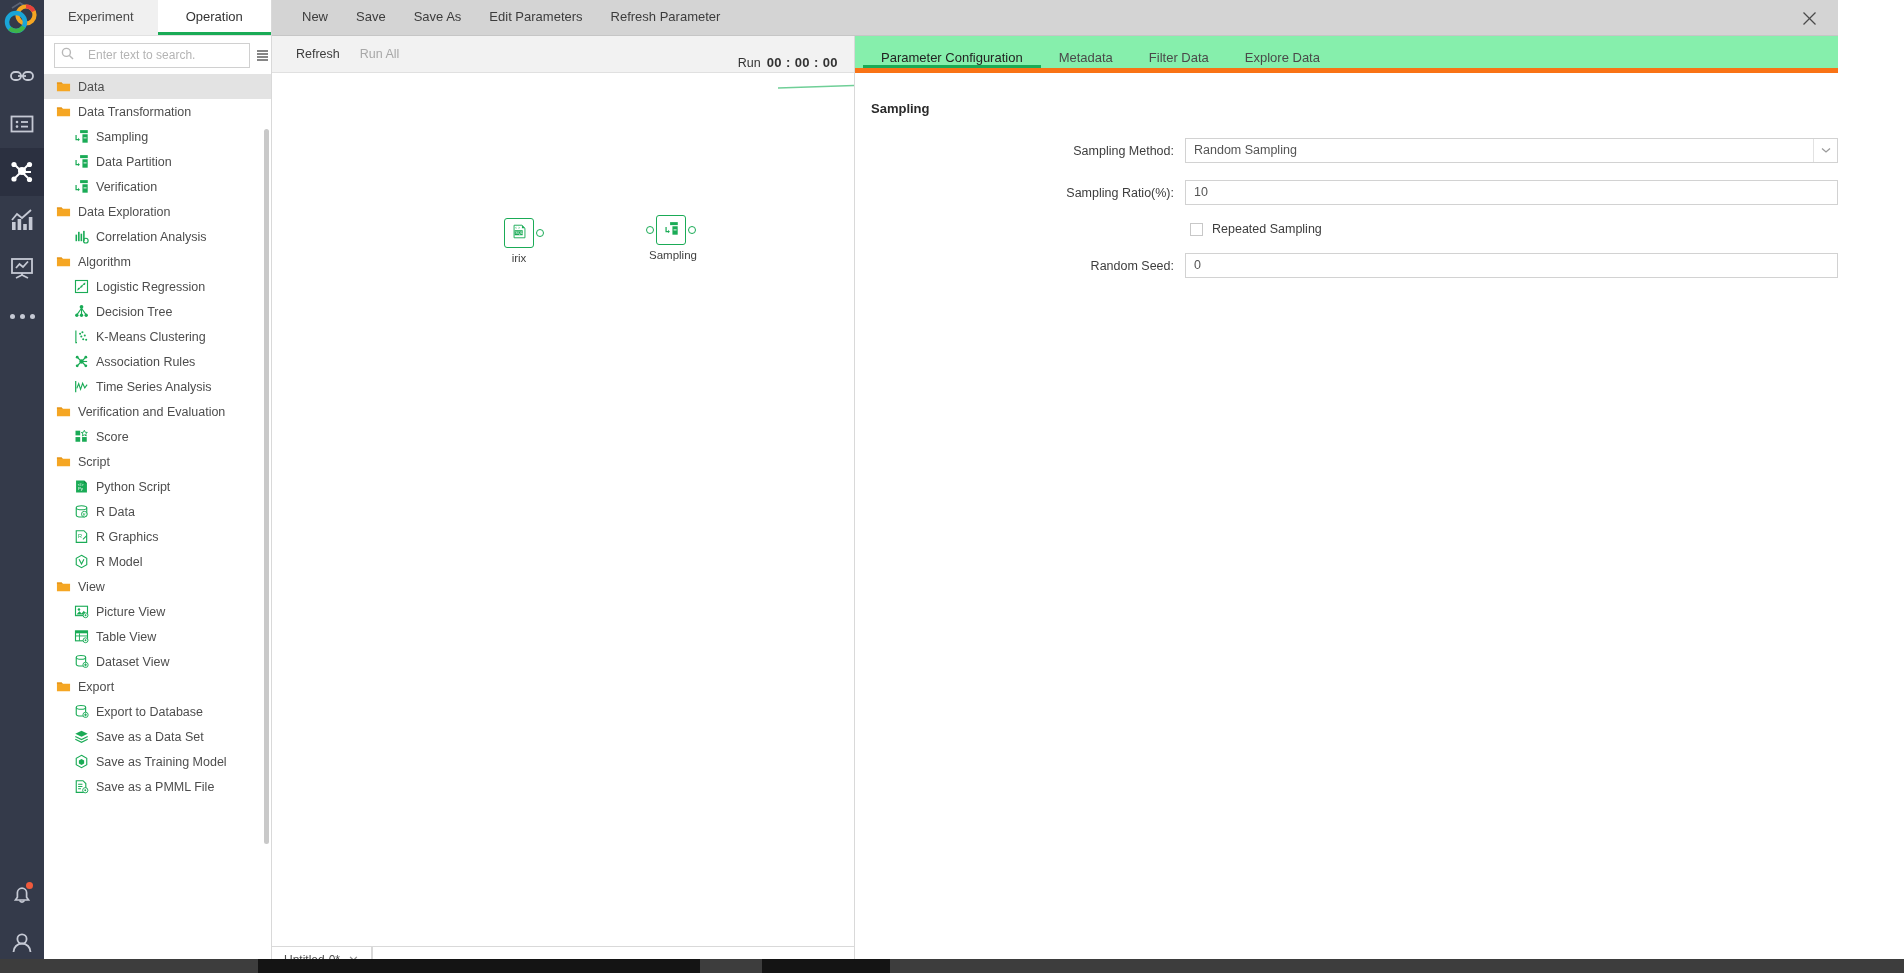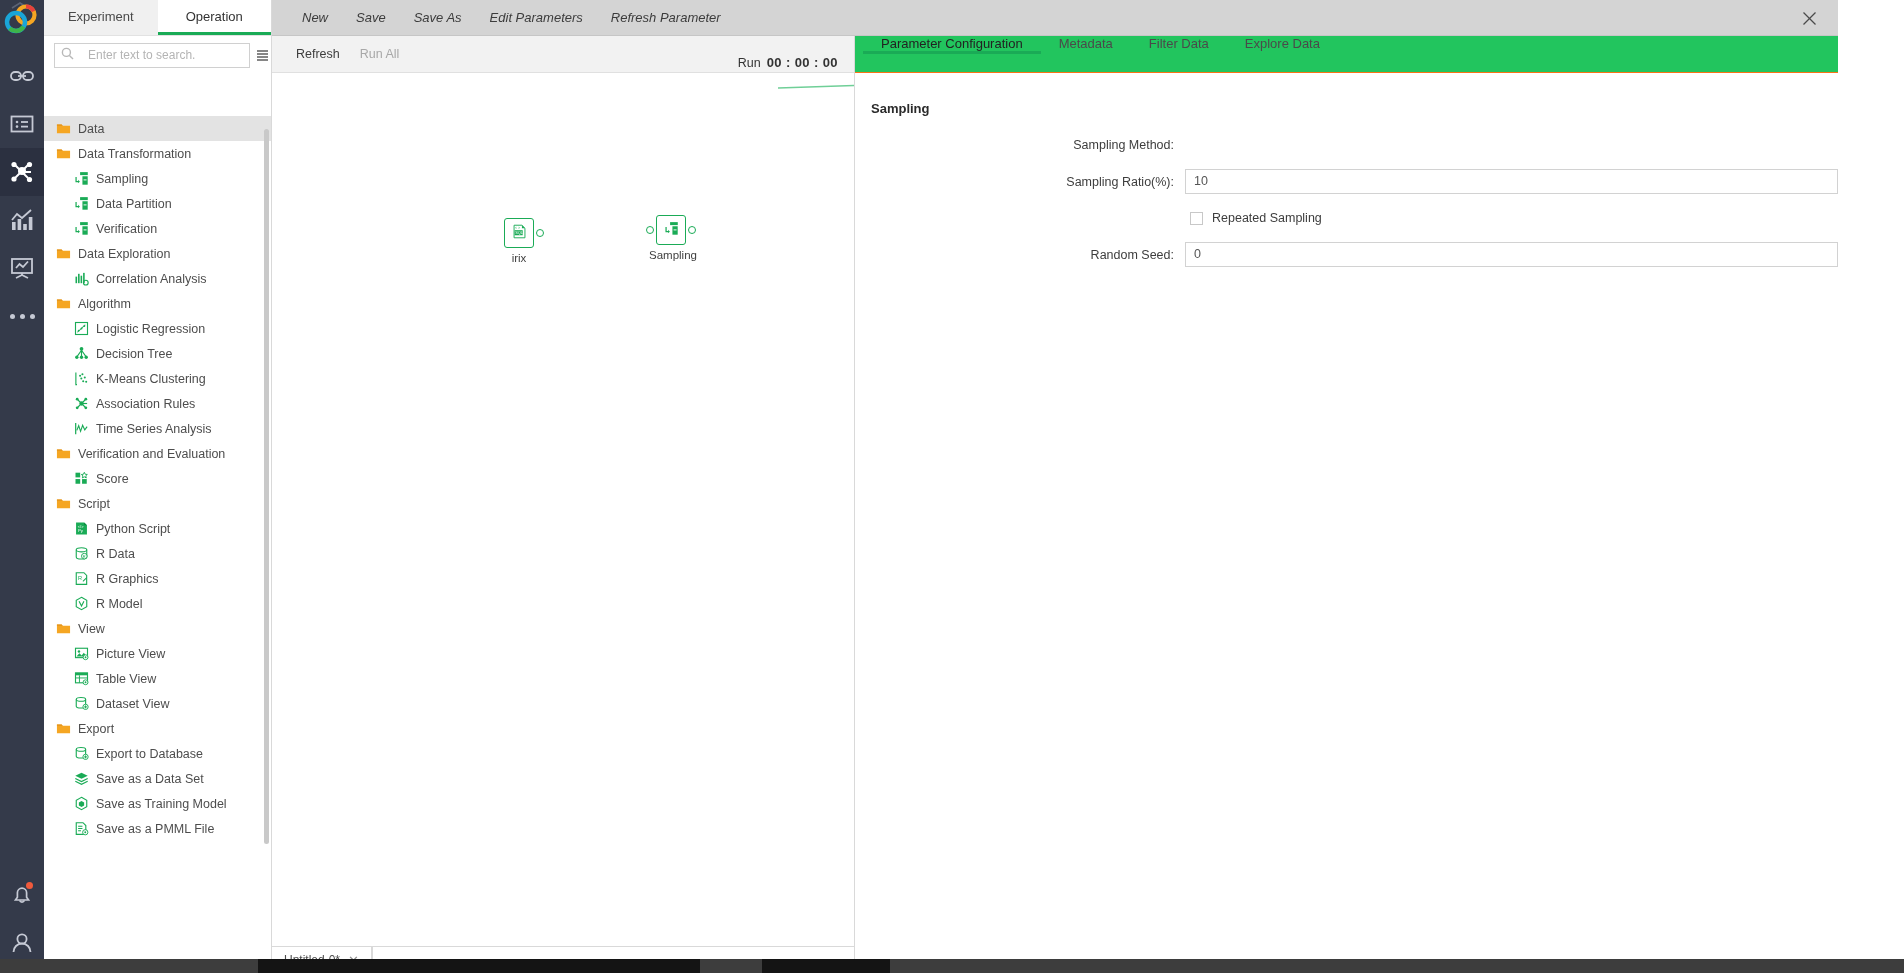--- a/index.html
+++ b/index.html
@@ -75,39 +75,38 @@
   .sb-menu-btn { width: 18px; height: 22px; display:flex; align-items:center; justify-content:center; cursor: pointer; }
 
   .tree { flex: 1; overflow: hidden; position: relative; background: #fff; }
   .tree-scroll { position: absolute; inset: 0; overflow: hidden; }
   .node {
     height: 25px; display: flex; align-items: center; gap: 7px;
     font-size: 12.5px; color: #4d4d4d; cursor: pointer;
     padding-left: 12px; white-space: nowrap;
   }
   .node.leaf { padding-left: 30px; }
-  .node.selected { background: #e3e3e3; margin-top: 42px; }
+  .node.selected { background: #e3e3e3; }
   .node .ic { width: 15px; height: 15px; flex: 0 0 15px; display:flex; align-items:center; justify-content:center; }
   .tree-track {
     position: absolute; right: 1px; top: 0px; width: 6px; bottom: 0;
   }
   .tree-thumb {
     position: absolute; right: 1px; top: 55px; width: 5px; height: 715px;
     background: #c9c9c9; border-radius: 3px;
   }
 
   
   .main { flex: 1; display: flex; flex-direction: column; height: 973px; position: relative; }
 
   .menubar {
     height: 36px; background: #d4d4d4;
-    display: flex; align-items: flex-start; padding-left: 16px;
+    display: flex; align-items: flex-end; padding-left: 16px;
     border-bottom: 1px solid #c6c6c6;
     position: relative;
-    font-style: italic;
   }
   .menubar .mi {
     font-size: 13px; color: #3c3c3c; padding: 0 14px; cursor: pointer; line-height: 36px;
   }
   .win-close {
     position: absolute; right: 14px; top: 0; height: 36px; width: 30px;
     display: flex; align-items: center; justify-content: center; cursor: pointer;
   }
 
   .body-row { flex: 1; display: flex; min-height: 0; }
@@ -154,22 +153,22 @@
   .btab {
     display: flex; align-items: center; gap: 8px; padding: 0 12px;
     font-size: 12px; color: #4d4d4d; border-right: 1px solid #d9d9d9; cursor: pointer;
   }
   .btab .x { color: #8c8c8c; font-size: 13px; }
   .btab-rest { flex: 1; border-left: 1px solid #d9d9d9; }
 
   
   .right { flex: 1; display: flex; flex-direction: column; background: #fff; min-width: 0; }
   .rtabs {
-    height: 37px; display: flex; align-items: flex-start; border-bottom: 1px solid #f97316;
-    background: #22c55e; padding-left: 8px;
+    height: 37px; display: flex; align-items: flex-end; border-bottom: 5px solid #f97316;
+    background: #86efac; padding-left: 8px;
   }
   .rtab {
     display: flex; align-items: center; padding: 0 18px; font-size: 13px; color: #4a4a4a;
     border-bottom: 3px solid transparent; cursor: pointer;
   }
   .rtab.active { color: #222; border-bottom-color: #1aab56; }
   .rpanel { flex: 1; padding: 28px 0 0 0; overflow: hidden; }
   .section-title { font-size: 13px; font-weight: bold; color: #2b2b2b; margin: 0 0 22px 16px; }
   .form-row { display: flex; align-items: center; margin-bottom: 17px; }
   .form-label {
@@ -740,20 +739,28 @@
           <div class="rtab">Metadata</div>
           <div class="rtab">Filter Data</div>
           <div class="rtab">Explore Data</div>
         </div>
 
         <div class="rpanel">
           <div class="section-title">Sampling</div>
 
           <div class="form-row">
             <div class="form-label">Sampling Method:</div>
+            <div class="field select">
+              <span class="val">Random Sampling</span>
+              <span class="sel-btn">
+                <svg width="10" height="7" viewBox="0 0 10 7" fill="none" stroke="#9b9b9b" stroke-width="1.3">
+                  <polyline points="1,1.6 5,5 9,1.6"></polyline>
+                </svg>
+              </span>
+            </div>
           </div>
 
           <div class="form-row">
             <div class="form-label">Sampling Ratio(%):</div>
             <div class="field">
               <span class="val">10</span>
             </div>
           </div>
 
           <div class="form-row check-row">

